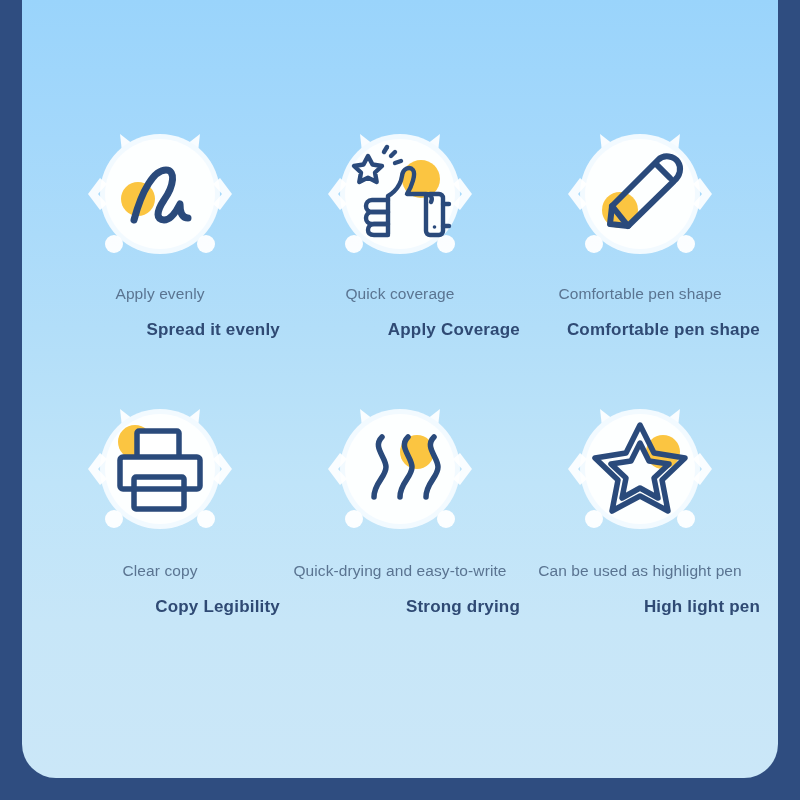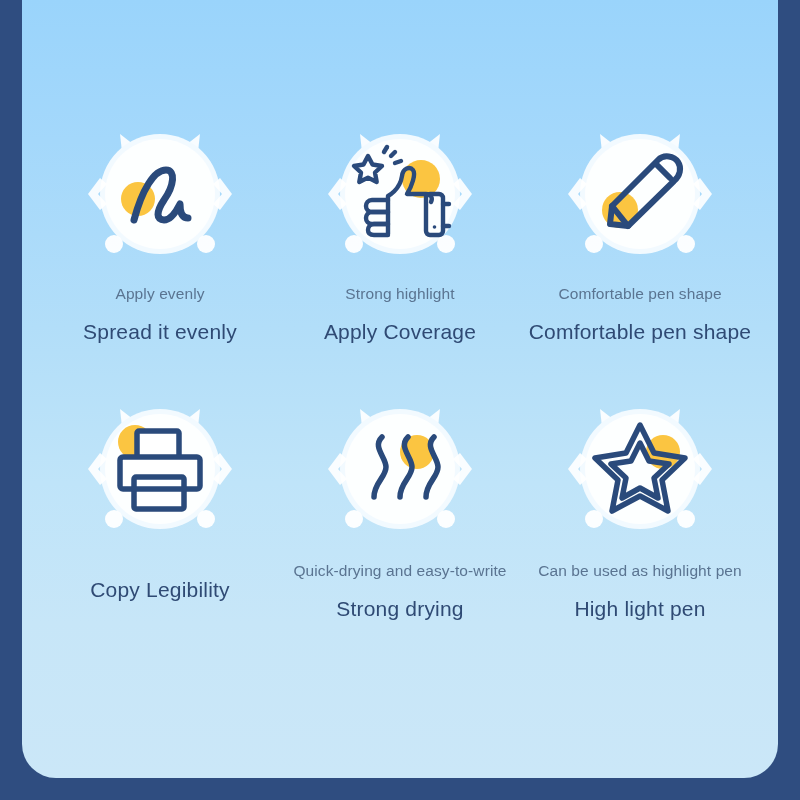--- a/index.html
+++ b/index.html
@@ -90,26 +90,27 @@
   .cap-sub {
     font-size: 15.5px;
     color: #5a7491;
     letter-spacing: .1px;
     line-height: 1.25;
     white-space: nowrap;
   }
 
   .cap-main {
     margin-top: 16px;
-    font-size: 21px;
-    font-weight: 400;
+    font-size: 17px;
+    font-weight: 700;
     color: #2f4a74;
     letter-spacing: .2px;
     line-height: 1.25;
     white-space: nowrap;
+    text-align: right;
   }
 
   
   .row2 .captions { margin-top: 16px; }
 </style>
 </head>
 <body>
 
 <div id="page">
   <div id="panel">
@@ -164,21 +165,21 @@
               <path d="M40 70 L24 70 C20 70 18 73 18 76 C18 79 20 82 24 82 L40 82"></path>
               <path d="M40 82 L26 82 C22 82 20 85 20 88 C20 91 22 93 26 93 L40 93"></path>
               <rect x="78" y="52" width="17" height="41" rx="4"></rect>
               <path d="M95 62 L101 62"></path>
                 <path d="M95 84 L101 84"></path>
               <circle cx="86.5" cy="85" r="1.8" fill="#2a4a7b" stroke="none"></circle>
             </svg>
           </span>
         </div>
         <div class="captions">
-          <div class="cap-sub">Strong highlight</div>
+          <div class="cap-sub">Quick coverage</div>
           <div class="cap-main">Apply Coverage</div>
         </div>
       </div>
 
       <div class="feature">
         <div class="badge">
           <svg class="deco" viewBox="0 0 152 152">
             <path d="M38 34 L36 16 L54 30 Z" fill="#ffffff" opacity="0.92"></path>
             <path d="M114 34 L116 16 L98 30 Z" fill="#ffffff" opacity="0.92"></path>
             <circle cx="76" cy="76" r="60" fill="#f2faff"></circle>
@@ -219,20 +220,21 @@
           <span class="icon-wrap">
             <svg width="100" height="100" viewBox="0 0 100 100" fill="none" stroke="#2a4a7b" stroke-width="5.5" stroke-linecap="round" stroke-linejoin="round">
               <rect x="27" y="12" width="42" height="28" rx="2" fill="#ffffff"></rect>
               <rect x="10" y="38" width="80" height="32" rx="3" fill="#ffffff"></rect>
               <rect x="24" y="58" width="50" height="32" rx="2" fill="#ffffff"></rect>
               <path d="M24 70 L74 70"></path>
             </svg>
           </span>
         </div>
         <div class="captions">
+          <div class="cap-sub">Clear copy</div>
           <div class="cap-main">Copy Legibility</div>
         </div>
       </div>
 
       <div class="feature row2">
         <div class="badge">
           <svg class="deco" viewBox="0 0 152 152">
             <path d="M38 34 L36 16 L54 30 Z" fill="#ffffff" opacity="0.92"></path>
             <path d="M114 34 L116 16 L98 30 Z" fill="#ffffff" opacity="0.92"></path>
             <circle cx="76" cy="76" r="60" fill="#f2faff"></circle>

